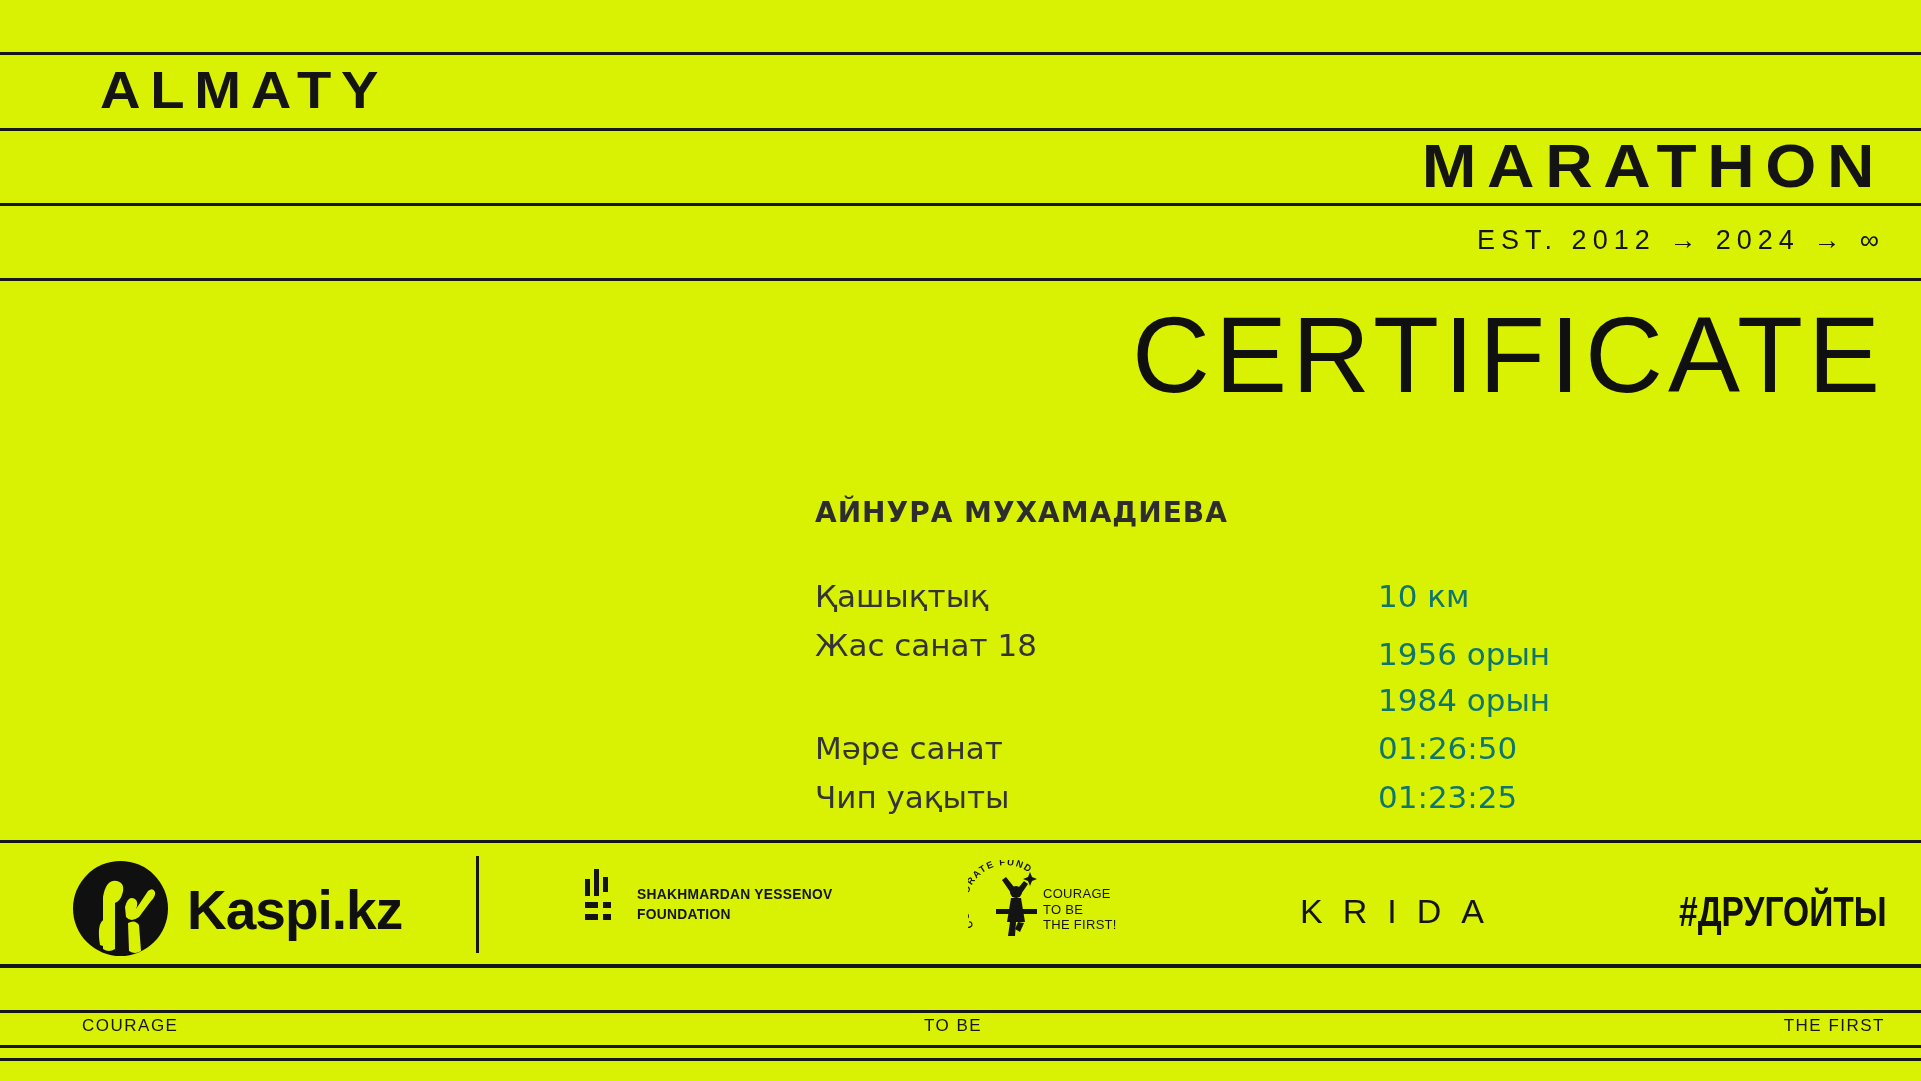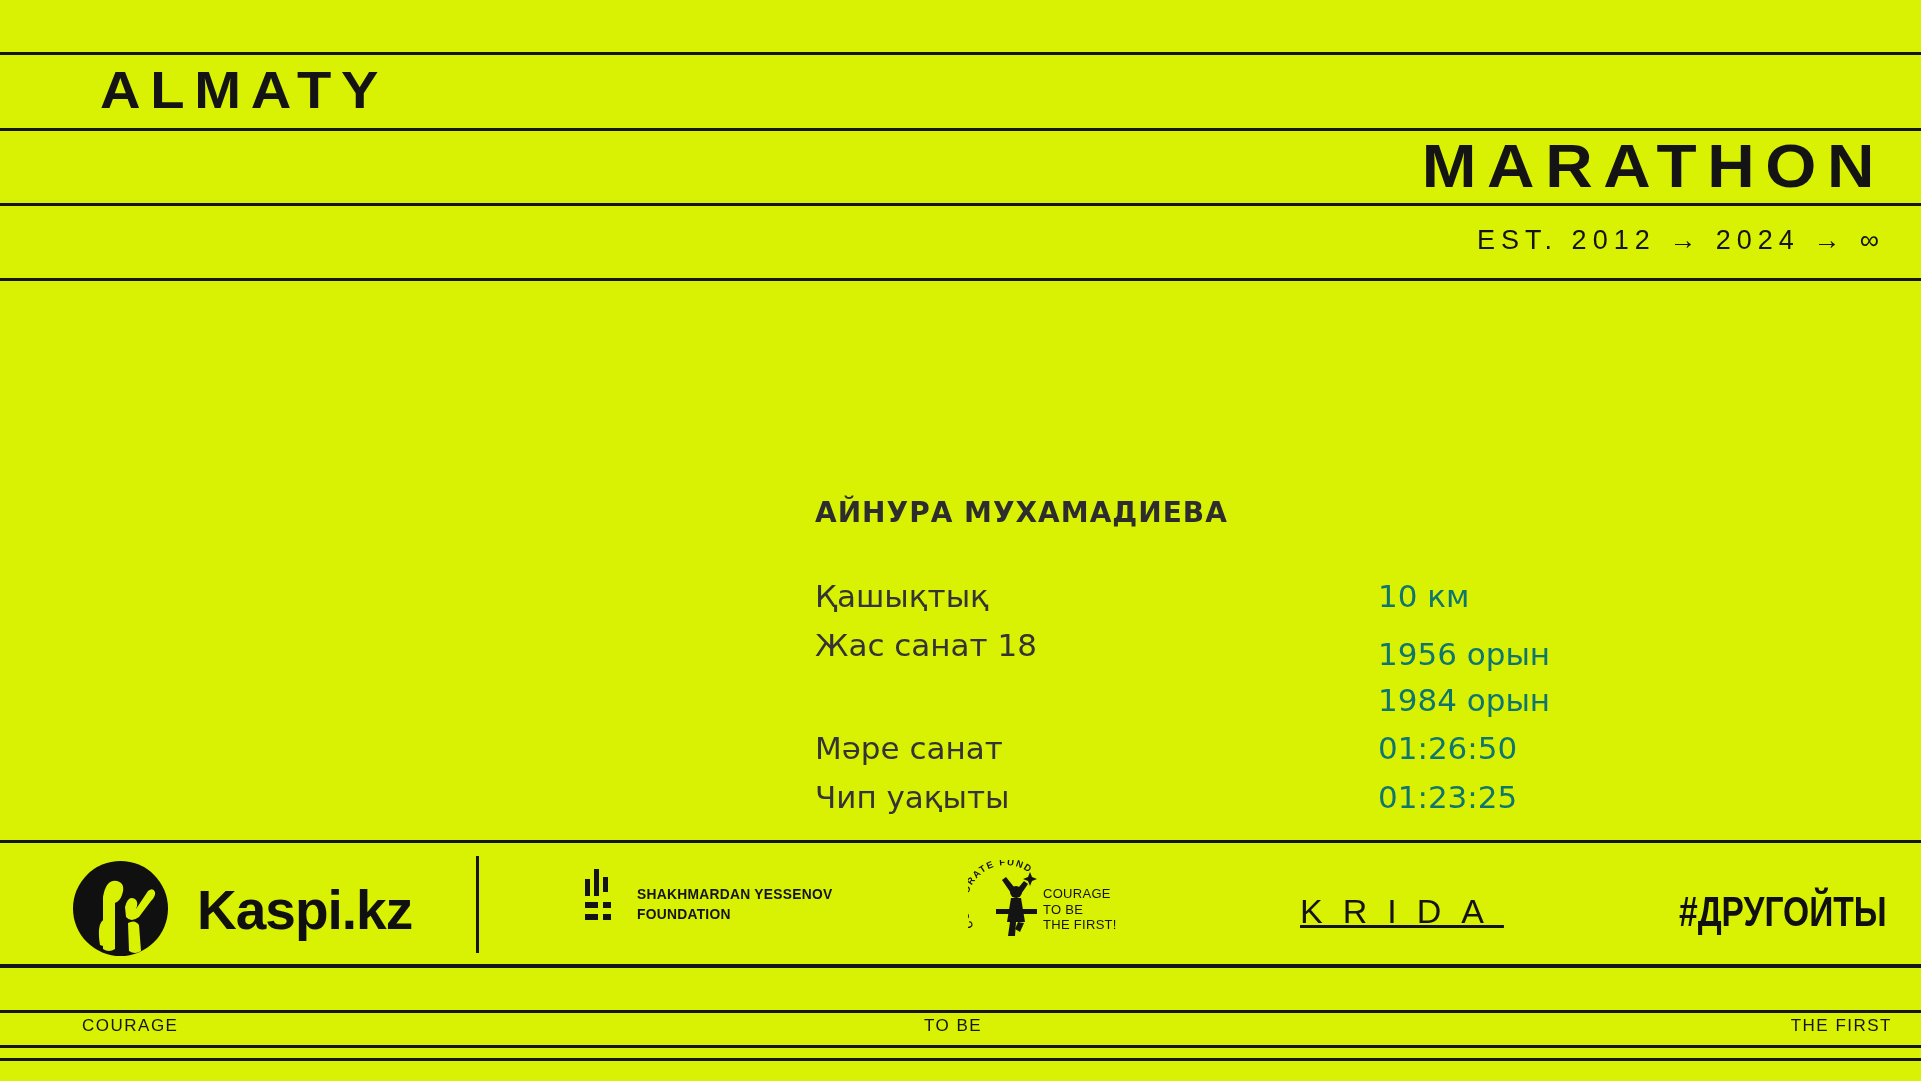--- a/index.html
+++ b/index.html
@@ -15,53 +15,54 @@
           transform:scaleX(1.06);transform-origin:right center;}
   .est{top:203px;height:74px;right:83px;font-size:27px;letter-spacing:6px;font-weight:500;
        font-family:"Liberation Sans",sans-serif;white-space:nowrap;}
   .cert-title{position:absolute;top:292px;right:83px;font-size:108px;font-weight:500;
        font-family:"Liberation Sans",sans-serif;letter-spacing:5px;white-space:nowrap;color:#101010;}
   .runner-name{position:absolute;left:815px;top:496px;font-size:28px;font-weight:bold;
        letter-spacing:1px;color:#2d2d2d;white-space:nowrap;}
   .row-label{position:absolute;left:815px;font-size:31px;color:#343434;white-space:nowrap;}
   .row-value{position:absolute;left:1378px;font-size:31px;color:#0f766e;white-space:nowrap;}
   .kaspi-text{position:absolute;left:187px;top:878px;font-size:55px;font-weight:bold;
-       font-family:"Liberation Sans",sans-serif;letter-spacing:-1px;color:#101010;margin-left:10px;}
+       font-family:"Liberation Sans",sans-serif;letter-spacing:-1px;color:#101010;}
   .vdivider{position:absolute;left:476px;top:856px;width:3px;height:97px;background:#161616;}
   .yessenov-text{position:absolute;left:637px;top:884px;font-size:15px;font-weight:bold;
        font-family:"Liberation Sans",sans-serif;line-height:20px;letter-spacing:0.3px;
        transform:scaleX(0.92);transform-origin:left center;color:#141414;}
   .fund-text{position:absolute;left:1043px;top:886px;font-size:13px;font-weight:500;
        font-family:"Liberation Sans",sans-serif;line-height:15.5px;letter-spacing:0.3px;color:#141414;}
   .krida{position:absolute;left:1300px;top:892px;font-size:34px;font-weight:400;
-       font-family:"Liberation Sans",sans-serif;letter-spacing:20px;color:#141414;white-space:nowrap;text-decoration:underline;}
+       font-family:"Liberation Sans",sans-serif;letter-spacing:20px;color:#141414;white-space:nowrap;}
   .hashtag{position:absolute;right:81px;top:888px;font-size:42px;font-weight:bold;
        font-family:"Liberation Sans",sans-serif;letter-spacing:0px;white-space:nowrap;
        transform:scaleX(0.80);transform-origin:right center;color:#101010;}
   .motto{position:absolute;top:1016px;font-size:17px;font-weight:500;letter-spacing:1.5px;
        font-family:"Liberation Sans",sans-serif;color:#161616;white-space:nowrap;}
   .motto.left{left:82px;}
   .motto.center{left:924px;}
-  .motto.right{right:76px;}
+  .motto.right{right:83px;}
   svg{display:block;}
 </style>
 </head>
 <body>
 
 <div class="page">
 
   <div class="hline" style="top:52px"></div>
   <div class="hline" style="top:128px"></div>
   <div class="hline" style="top:203px"></div>
   <div class="hline" style="top:278px"></div>
 
   <div class="band almaty display-word">ALMATY</div>
   <div class="band marathon display-word">MARATHON</div>
   <div class="band est">EST. 2012 → 2024 → ∞</div>
 
+  <div class="cert-title">CERTIFICATE</div>
   <div class="runner-name">АЙНУРА МУХАМАДИЕВА</div>
 
   <div class="row-label" style="top:578px">Қашықтық</div>
   <div class="row-value" style="top:578px">10 км</div>
 
   <div class="row-label" style="top:627px">Жас санат 18</div>
   <div class="row-value" style="top:636px">1956 орын</div>
 
   <div class="row-value" style="top:682px">1984 орын</div>
 

